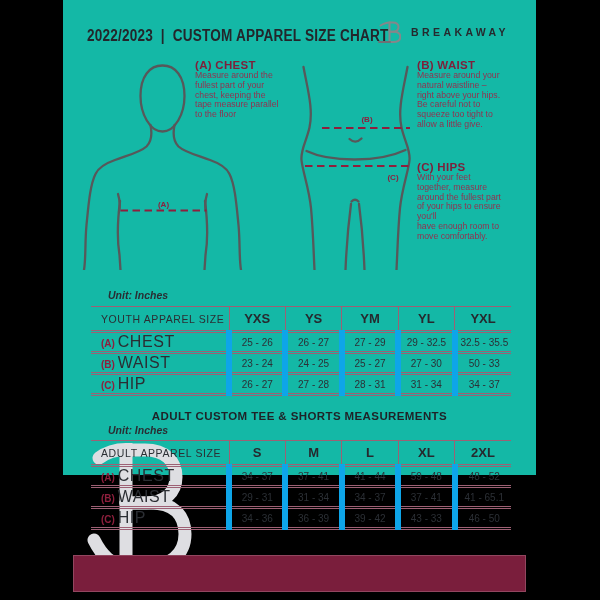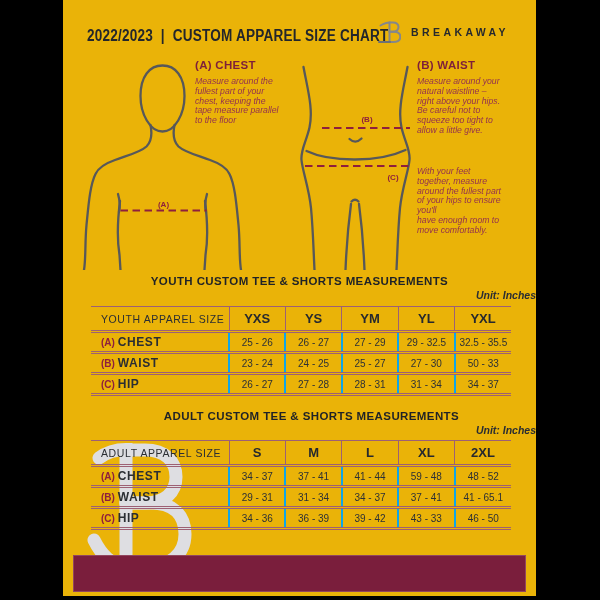--- a/index.html
+++ b/index.html
@@ -1,60 +1,60 @@
 <!DOCTYPE html>
 <html><head>
 <meta charset="utf-8">
 <style>
   html,body{margin:0;padding:0;background:#000;}
   *{box-sizing:border-box;}
   .canvas{position:relative;width:600px;height:600px;background:#000;overflow:hidden;
           font-family:"Liberation Sans",sans-serif;}
-  .page{position:absolute;left:63px;top:0;width:473px;height:596px;background:#eab308;}
+  .page{position:absolute;left:63px;top:0;width:473px;height:475px;background:#14b8a6;}
 
   
   .doc-title{position:absolute;left:24px;top:26px;font-size:14px;font-weight:700;
              color:#23262b;letter-spacing:.2px;white-space:pre;transform:scale(.97,1.18);
              transform-origin:left top;}
   .brand{position:absolute;right:27px;top:18px;display:flex;align-items:center;gap:10px;}
   .brand svg{display:block;}
   .brand-name{font-size:10.5px;font-weight:700;letter-spacing:3.4px;color:#26292e;}
 
   
   .figures{position:absolute;left:0;top:55px;}
   .fig-line{fill:none;stroke:#57585a;stroke-width:2.3;stroke-linecap:round;}
   .dash{fill:none;stroke:#8e1f3d;stroke-width:2.2;stroke-dasharray:7.5 4.5;}
   .tag{font:700 8px "Liberation Sans",sans-serif;fill:#8e1f3d;}
 
   
   .m-block{position:absolute;}
   .m-head{font-size:11.5px;font-weight:700;color:#7e1f3a;letter-spacing:.3px;}
-  .m-desc{margin-top:6px;font-size:8.7px;font-style:italic;font-weight:500;color:#93314f;
+  .m-desc{font-size:8.7px;font-weight:500;color:#93314f;
           line-height:9.8px;white-space:pre-line;}
 
   
   .tbl-title{position:absolute;width:473px;text-align:center;font-size:11.5px;font-weight:700;
              color:#1f2227;letter-spacing:.4px;}
-  .tbl-unit{position:absolute;width:473px;text-align:right;font-size:10.5px;font-style:italic;
-            font-weight:600;color:#2a2d33;}
+  .tbl-unit{position:absolute;width:473px;text-align:left;font-size:10.5px;font-style:italic;
+            font-weight:600;color:#2a2d33;padding-left:45px;}
   table.size{position:absolute;left:28px;width:420px;border-collapse:collapse;table-layout:fixed;
              background:transparent;}
   table.size col.c0{width:138px;}
   table.size col.cv{width:56.4px;}
   table.size tr{border-bottom:3px double #9d6074;}
   table.size thead tr{border-top:1.5px solid #9d6074;height:25px;}
   table.size tbody tr{height:21px;}
   table.size th,table.size td{padding:0;vertical-align:middle;border:none;}
   table.size th.lbl,table.size td.lbl{text-align:left;padding-left:10px;}
   table.size th{font-size:13px;font-weight:700;color:#26292e;text-align:center;}
   table.size th.lbl{font-weight:400;letter-spacing:.6px;font-size:10.5px;color:#2b2e33;}
   table.size td{font-size:10px;color:#2c3036;text-align:center;}
   table.size td .key{font-weight:700;color:#8e1f3d;}
-  table.size td .nm{letter-spacing:.6px;color:#2b2e33;font-size:12px;font-weight:bold;}
-  table.size td.v{border-left:2px solid #0ea5e9;}
+  table.size td .nm{letter-spacing:.6px;color:#2b2e33;font-size:16px;}
+  table.size td.v{border-left:6px solid #0ea5e9;}
   table.size th.v{border-left:1px solid #9d6074;}
 
   
   .watermark{position:absolute;left:24px;top:443px;opacity:1;}
   .wm{fill:none;stroke:#dedee2;stroke-width:13;stroke-linecap:round;}
   .footer-bar{position:absolute;left:10px;top:555px;width:453px;height:37px;background:#7a1e3c;
               box-shadow:inset 0 0 0 1px rgba(255,255,255,.18);}
 </style>
 </head>
 <body>
@@ -122,30 +122,30 @@
     <div class="m-block" style="left:354px;top:59px;width:118px;">
       <div class="m-head">(B) WAIST</div>
       <div class="m-desc">Measure around your
 natural waistline –
 right above your hips.
 Be careful not to
 squeeze too tight to
 allow a little give.</div>
     </div>
     <div class="m-block" style="left:354px;top:161px;width:120px;">
+      <div class="m-head">(C) HIPS</div>
       <div class="m-desc">With your feet
 together, measure
 around the fullest part
 of your hips to ensure
 you'll
 have enough room to
 move comfortably.</div>
     </div>
 
-    <div class="tbl-title" style="top:275px;">YOUTH CUSTOM TEE &amp; SHORTS MEASUREMENTS</div>
     <div class="tbl-unit" style="top:289px;">Unit: Inches</div>
     <table class="size" style="top:306px;">
       <colgroup>
           <col class="c0">
           <col class="cv">
           <col class="cv">
           <col class="cv">
           <col class="cv">
           <col class="cv">
         </colgroup>
@@ -180,21 +180,21 @@
           <td class="lbl"><span class="key">(C)</span> <span class="nm">HIP</span></td>
           <td class="v">26 - 27</td>
           <td class="v">27 - 28</td>
           <td class="v">28 - 31</td>
           <td class="v">31 - 34</td>
           <td class="v">34 - 37</td>
         </tr>
       </tbody>
     </table>
 
-    <div class="tbl-title" style="top:410px;margin-left:12px;">ADULT CUSTOM TEE &amp; SHORTS MEASUREMENTS</div>
+    <div class="tbl-title" style="top:410px;">ADULT CUSTOM TEE &amp; SHORTS MEASUREMENTS</div>
     <div class="tbl-unit" style="top:424px;">Unit: Inches</div>
     <table class="size" style="top:440px;">
       <colgroup>
           <col class="c0">
           <col class="cv">
           <col class="cv">
           <col class="cv">
           <col class="cv">
           <col class="cv">
         </colgroup>

